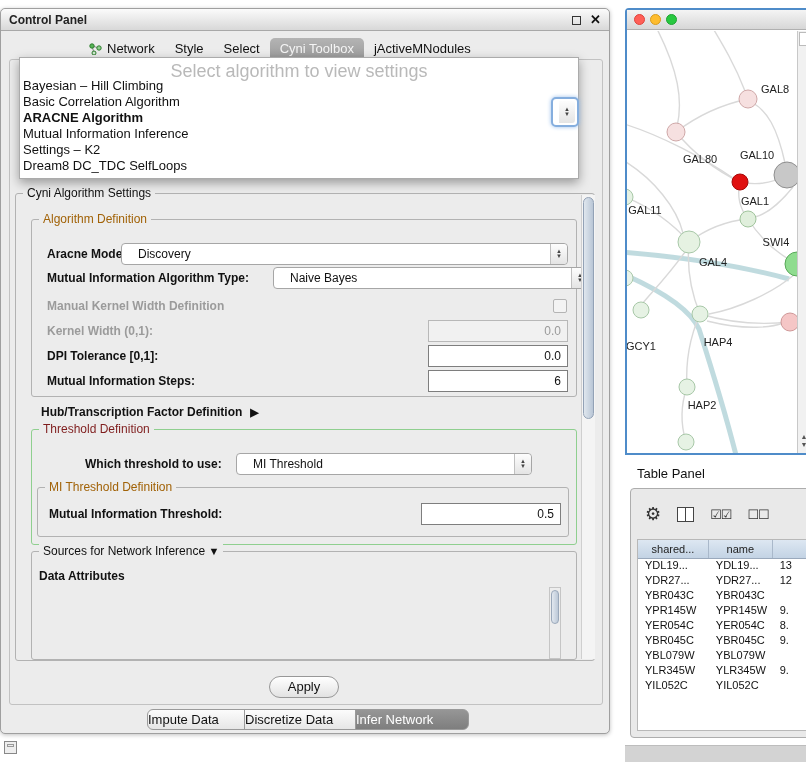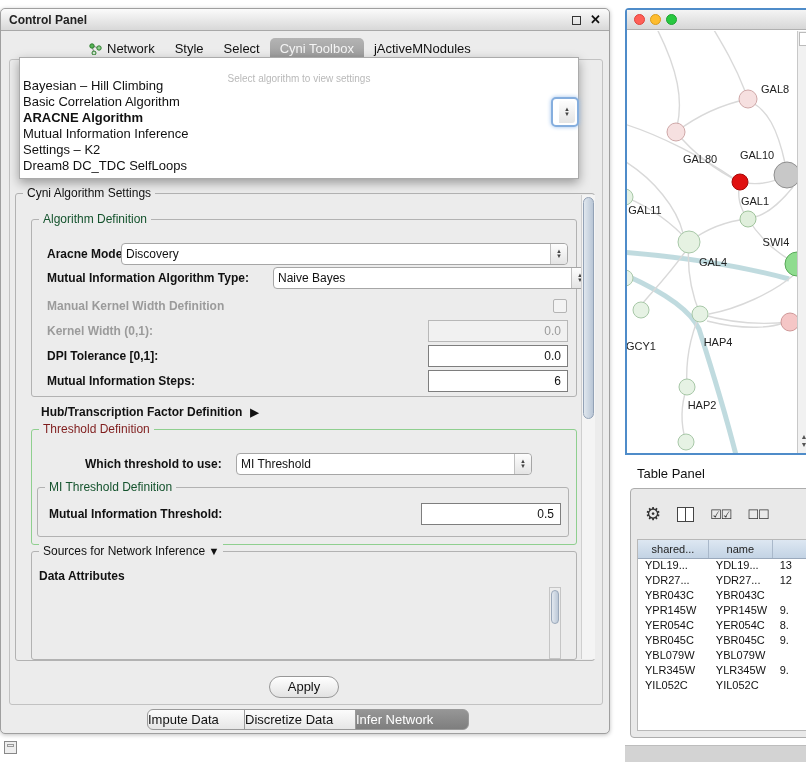--- a/index.html
+++ b/index.html
@@ -17,40 +17,40 @@
   .close-ic{font-size:13px;font-weight:bold;color:#111;line-height:12px;}
 
   .tabbar{position:absolute;left:78px;top:28px;height:23px;display:flex;align-items:flex-end;}
   .tab{font-size:13px;color:#111;padding:3px 10px 4px;border-radius:5px 5px 0 0;display:flex;gap:5px;align-items:center;white-space:nowrap;}
   .tab.active{background:linear-gradient(#b4b4b4,#9a9a9a);color:#f5f5f5;}
 
   .content-frame{position:absolute;left:8px;top:50px;width:594px;height:646px;border:1px solid #c2c2c2;border-radius:3px;background:#ececec;}
 
   .group{position:absolute;border:1px solid #b2b2b2;border-radius:3px;}
   .gtitle{position:absolute;top:-8px;left:7px;background:#ececec;padding:0 4px;font-size:12px;color:#111;white-space:nowrap;}
-  .gtitle.blue{color:#14532d;}
+  .gtitle.blue{color:#a16207;}
   .gtitle.green{color:#7f1d1d;}
 
   .row-label{position:absolute;font-size:12px;font-weight:bold;color:#111;white-space:nowrap;}
   .row-label.disabled{color:#9b9b9b;}
 
   .combo{position:absolute;height:22px;background:#fff;border:1px solid #a6a6a6;border-radius:4px;
-    font-size:12px;line-height:20px;padding-left:4px;color:#111;}
+    font-size:12px;line-height:20px;padding-left:16px;color:#111;}
   .combo .stepper{position:absolute;right:0;top:0;bottom:0;width:17px;border-left:1px solid #c0c0c0;
     background:linear-gradient(#fdfdfd,#e4e4e4);border-radius:0 4px 4px 0;display:flex;flex-direction:column;
     align-items:center;justify-content:center;font-size:6px;color:#444;line-height:5px;}
 
   .field{position:absolute;height:22px;border:1px solid #7e7e7e;background:#fff;font-size:12px;text-align:right;
     padding:0 6px;font-family:"Liberation Sans",sans-serif;color:#111;}
   .field:disabled{background:#f1f1f1;color:#9a9a9a;border-color:#b8b8b8;}
   .checkbox{position:absolute;width:14px;height:14px;border:1px solid #b4b4b4;background:#f3f3f3;border-radius:2px;}
 
   .popup{position:absolute;left:18px;top:48px;width:560px;height:122px;background:#fff;border:1px solid #ababab;
     box-shadow:0 4px 10px rgba(0,0,0,.35);z-index:40;overflow:hidden;}
-  .dd-ph{font-size:10px;color:#b9b9b9;text-align:center;padding-top:15px;height:20px;}
+  .dd-ph{font-size:18px;color:#b9b9b9;text-align:center;padding-top:3px;height:20px;}
   .dd-item{font-size:13px;color:#111;padding:1px 0 1px 3px;line-height:14px;}
   .dd-item.bold{font-weight:bold;}
   .combo-frag{position:absolute;left:550px;top:88px;width:28px;height:30px;z-index:41;background:#fff;
     border:2px solid #85aede;border-radius:5px;box-shadow:0 0 4px #9cc0ec;}
   .combo-frag .stepper{position:absolute;right:2px;top:2px;bottom:2px;width:16px;background:linear-gradient(#fdfdfd,#e4e4e4);
     border-radius:0 3px 3px 0;display:flex;flex-direction:column;align-items:center;justify-content:center;font-size:6px;color:#444;line-height:5px;}
 
   .hub-row{position:absolute;left:40px;top:396px;font-size:12px;font-weight:bold;color:#111;display:flex;gap:8px;align-items:center;}
   .tri{font-size:11px;color:#111;}
 

